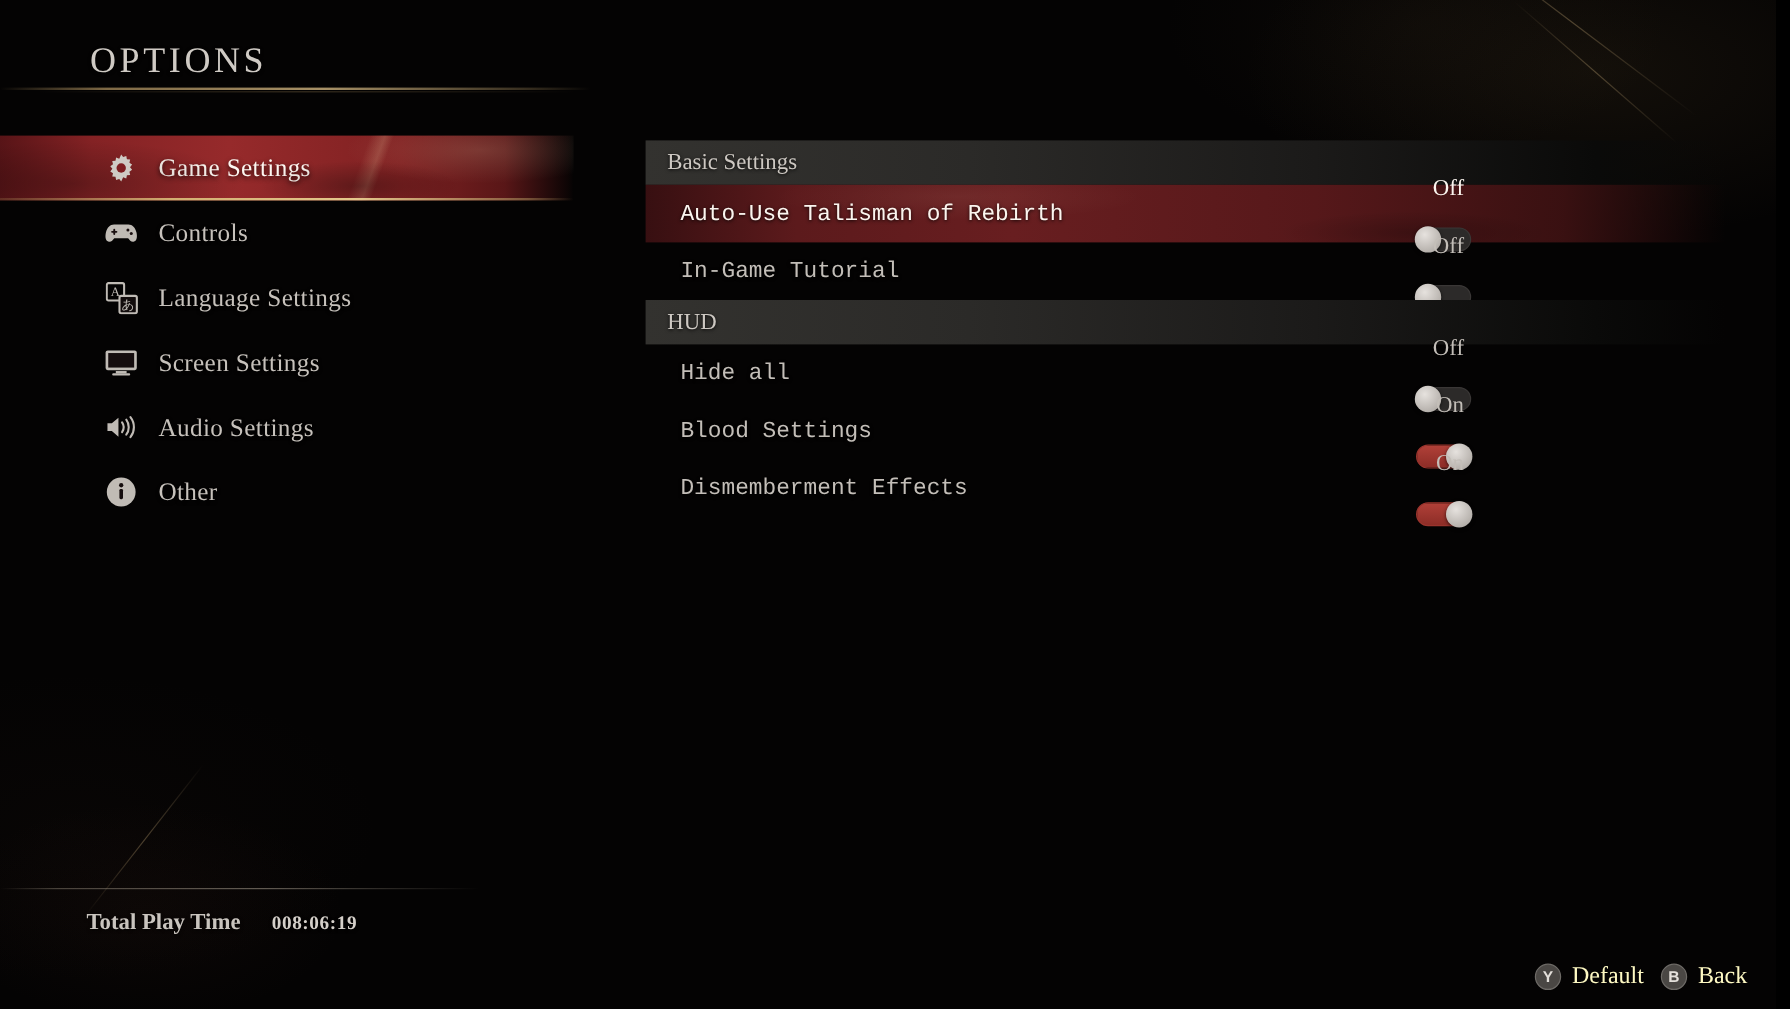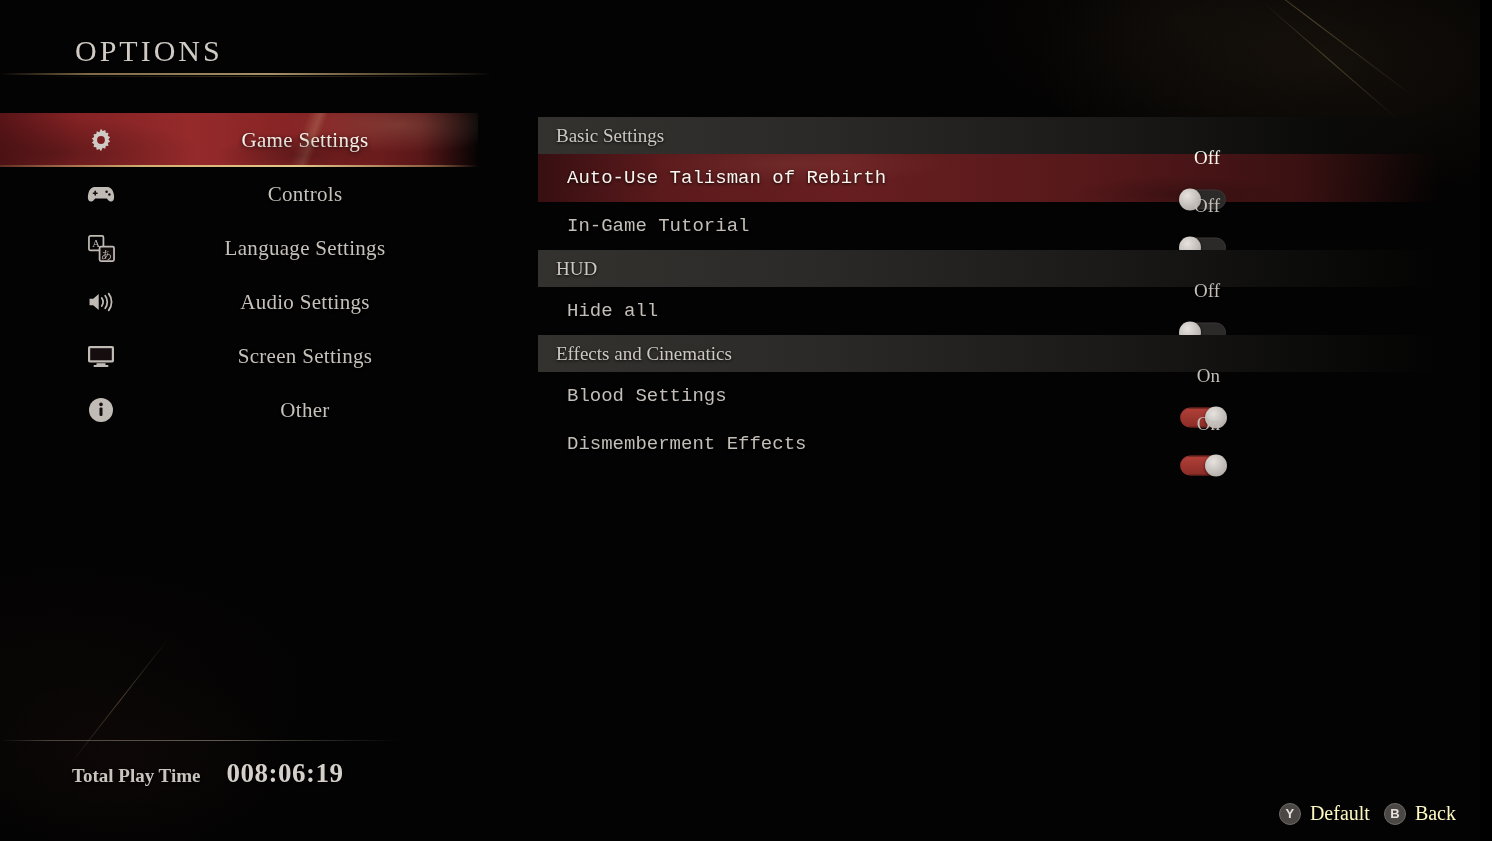--- a/index.html
+++ b/index.html
@@ -52,21 +52,20 @@
   
   #sidebar { position:absolute; left:0; top:113px; width:478px; }
   .side-item {
     position:relative;
     height:54px;
     display:flex; align-items:center;
     padding-left:86px;
     color:#c6c1bb;
     font-size:21px;
     letter-spacing:.3px;
-    justify-content:center;
   }
   .side-item .side-label { text-shadow:0 1px 3px rgba(0,0,0,.95); }
   .side-item .ico {
     position:absolute; left:86px; top:50%;
     transform:translateY(-50%);
     width:30px; height:30px;
     display:flex; align-items:center; justify-content:center;
   }
   .side-item .side-label { margin-left:46px; }
 
@@ -180,21 +179,21 @@
     position:absolute; left:0; top:740px; width:400px; height:1px;
     background:linear-gradient(to right, rgba(0,0,0,0) 0%, rgba(150,140,125,.45) 12%, rgba(170,160,145,.55) 55%, rgba(0,0,0,0) 100%);
   }
   #playtime {
     position:absolute; left:72px; top:758px;
     display:flex; align-items:baseline; gap:26px;
     color:#c9c4be; font-size:19px;
     text-shadow:0 1px 3px rgba(0,0,0,.95);
     font-weight:bold;
   }
-  #playtime .pt-value { font-size:27px; color:#d5d0ca; letter-spacing:.5px; }
+  #playtime .pt-value { font-size:16px; color:#d5d0ca; letter-spacing:.5px; }
 
   #prompts {
     position:absolute; right:24px; top:802px;
     display:flex; align-items:center; gap:14px;
   }
   .prompt { display:flex; align-items:center; gap:9px; }
   .btn-glyph {
     width:22px; height:22px; border-radius:50%;
     background:#4a4744;
     border:1px solid #6d6a66;
@@ -254,44 +253,44 @@
           <text x="8.5" y="12.4" font-size="11" fill="#c0bbb5" text-anchor="middle" font-family="Liberation Serif, serif">A</text>
           <rect x="12" y="12" width="15" height="15" rx="1.5" fill="#120c0c" stroke="#c0bbb5" stroke-width="1.8"></rect>
           <text x="19.5" y="23.6" font-size="11" fill="#c0bbb5" text-anchor="middle" font-family="DejaVu Sans, sans-serif">あ</text>
         </svg>
       </span>
       <span class="side-label">Language Settings</span>
     </div>
 
     <div class="side-item">
       <span class="ico">
+        <svg width="28" height="24" viewBox="0 0 28 24" fill="#c0bbb5">
+          <rect x="1" y="2" width="26" height="16.5" rx="1.8"></rect>
+          <rect x="3.2" y="4.2" width="21.6" height="12.1" fill="#150d0e"></rect>
+          <rect x="9.5" y="19.2" width="9" height="2.0"></rect>
+          <rect x="6.5" y="21.0" width="15" height="1.9" rx=".9"></rect>
+        </svg>
+      </span>
+      <span class="side-label">Screen Settings</span>
+    </div>
+
+    <div class="side-item">
+      <span class="ico">
         <svg width="28" height="22" viewBox="0 0 30 24" fill="none">
           <path d="M2.5 8.5h4.0L12.5 3.4v17.2L6.5 15.5H2.5z" fill="#c0bbb5"></path>
           <path d="M15.8 7.6c1.8 2.6 1.8 6.2 0 8.8" stroke="#c0bbb5" stroke-width="1.9" stroke-linecap="round"></path>
           <path d="M19.6 5.2c3.0 4.0 3.0 9.6 0 13.6" stroke="#c0bbb5" stroke-width="1.9" stroke-linecap="round"></path>
           <path d="M23.4 2.9c4.2 5.4 4.2 12.8 0 18.2" stroke="#c0bbb5" stroke-width="1.9" stroke-linecap="round"></path>
         </svg>
       </span>
       <span class="side-label">Audio Settings</span>
     </div>
 
     <div class="side-item">
       <span class="ico">
-        <svg width="28" height="24" viewBox="0 0 28 24" fill="#c0bbb5">
-          <rect x="1" y="2" width="26" height="16.5" rx="1.8"></rect>
-          <rect x="3.2" y="4.2" width="21.6" height="12.1" fill="#150d0e"></rect>
-          <rect x="9.5" y="19.2" width="9" height="2.0"></rect>
-          <rect x="6.5" y="21.0" width="15" height="1.9" rx=".9"></rect>
-        </svg>
-      </span>
-      <span class="side-label">Screen Settings</span>
-    </div>
-
-    <div class="side-item">
-      <span class="ico">
         <svg width="26" height="26" viewBox="0 0 26 26">
           <circle cx="13" cy="13" r="12" fill="#c0bbb5"></circle>
           <rect x="11.5" y="10.4" width="3" height="8.6" rx="1.2" fill="#150d0e"></rect>
           <circle cx="13" cy="7.4" r="1.8" fill="#150d0e"></circle>
         </svg>
       </span>
       <span class="side-label">Other</span>
     </div>
   </div>
 
@@ -327,21 +326,20 @@
       <span class="opt-label">Hide all</span>
       <span class="opt-right">
         <span class="opt-state">Off</span>
         <span class="toggle off">
           <span class="track"></span>
           <span class="knob"></span>
         </span>
       </span>
     </div>
 
-    <div class="sec-head">Effects and Cinematics</div>
 
     <div class="opt-row">
       <span class="opt-label">Blood Settings</span>
       <span class="opt-right">
         <span class="opt-state">On</span>
         <span class="toggle on">
           <span class="track"></span>
           <span class="knob"></span>
         </span>
       </span>

